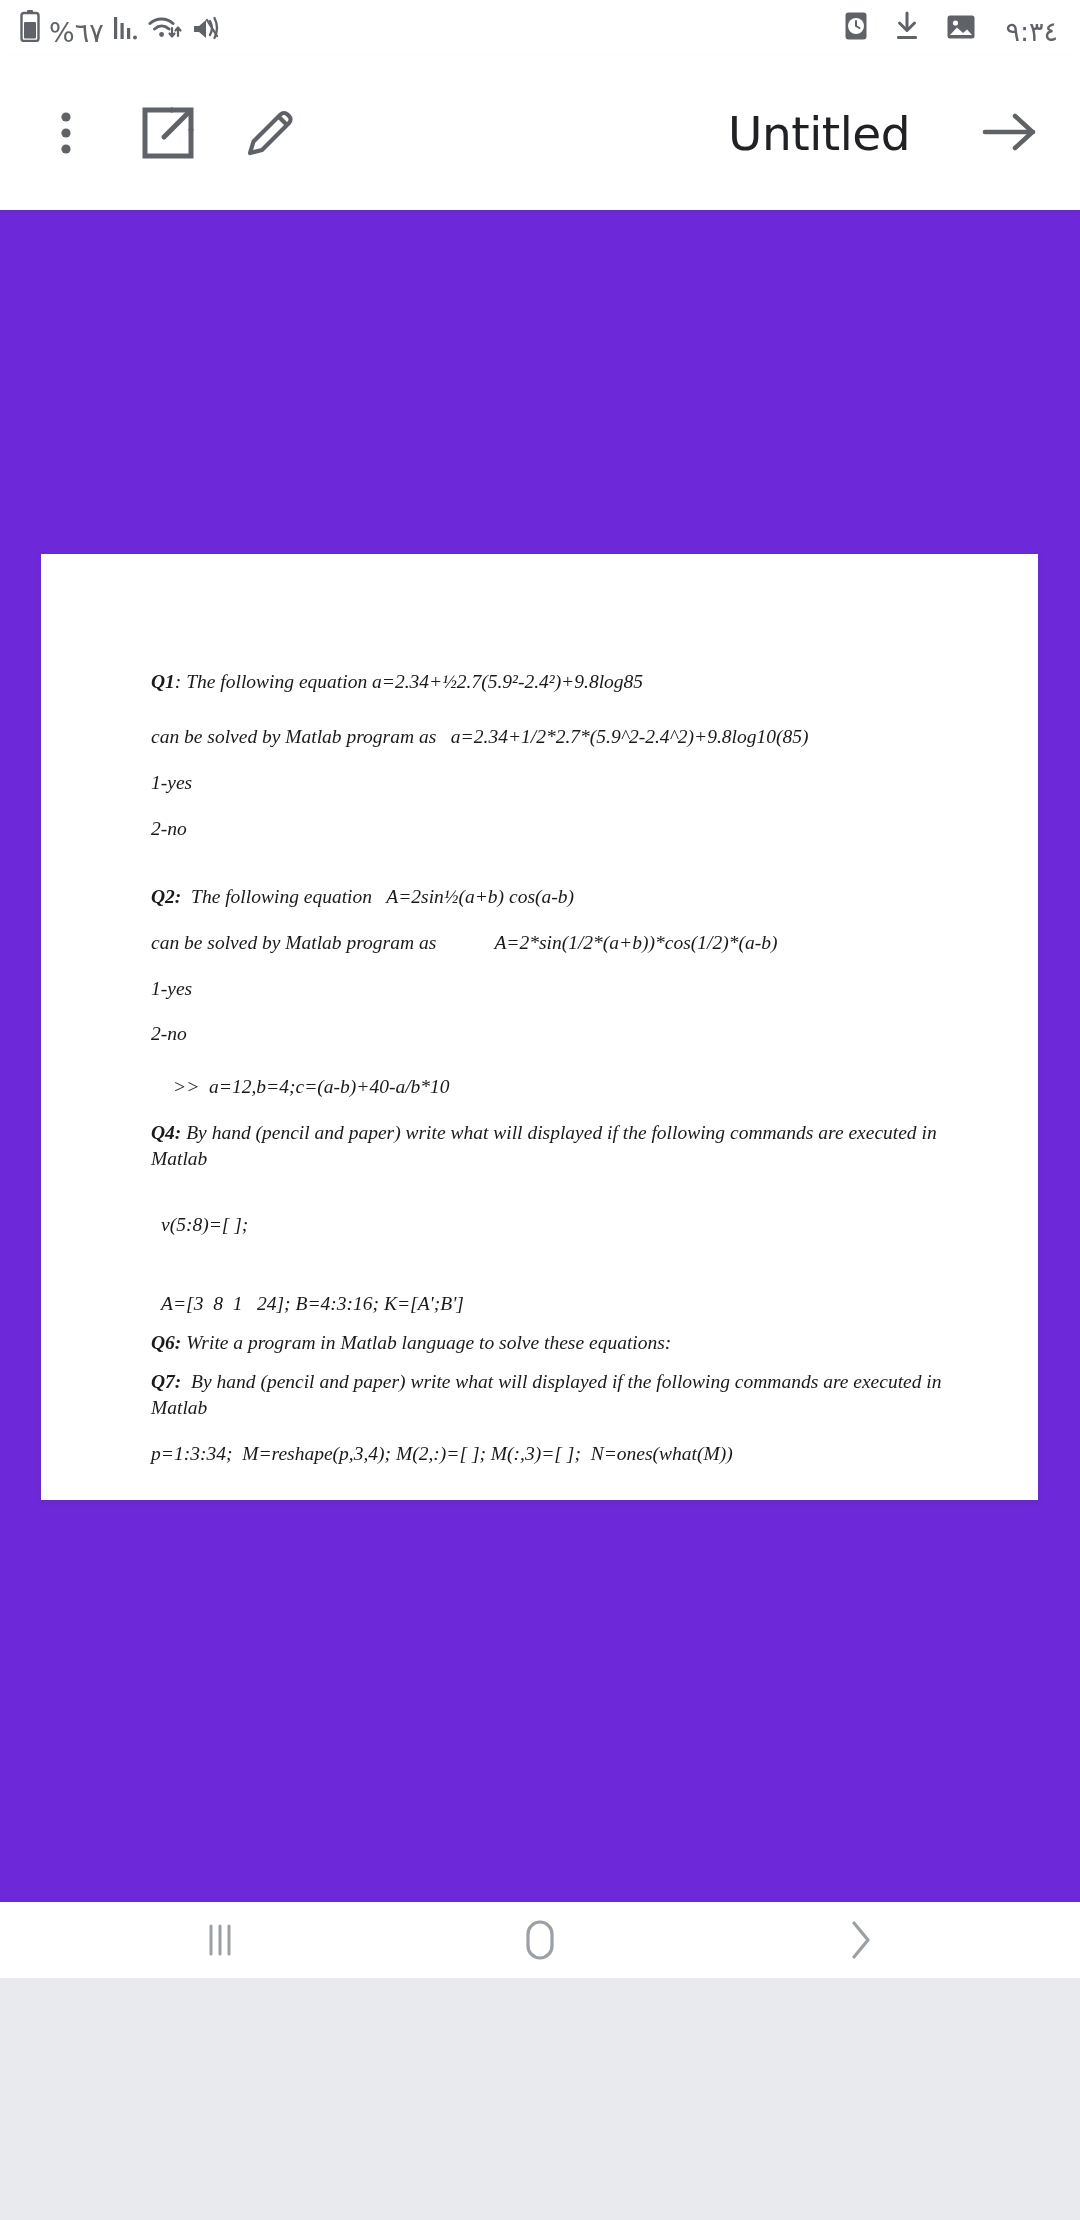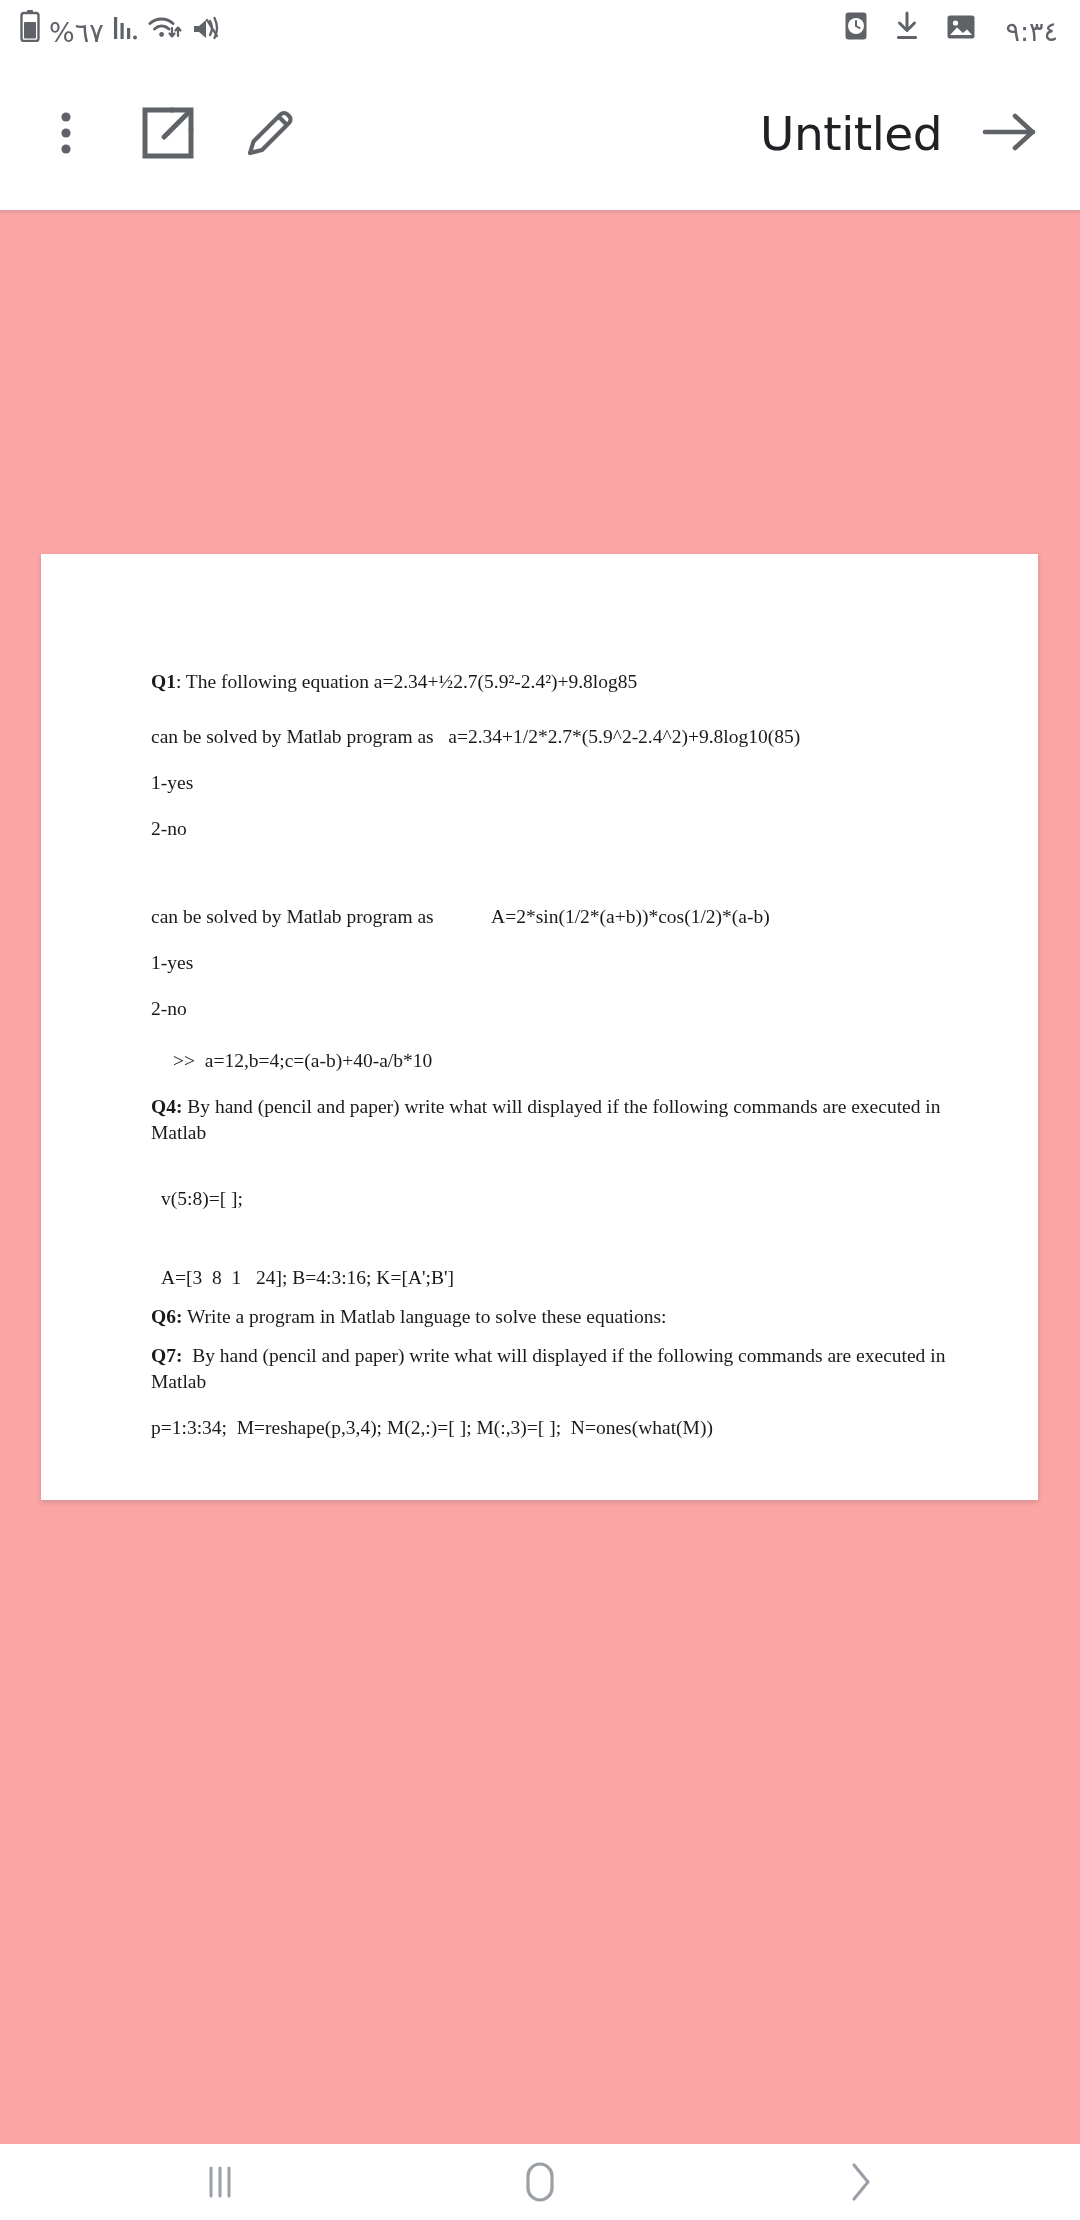--- a/index.html
+++ b/index.html
@@ -54,20 +54,21 @@
   
   .toolbar {
     height: 154px;
     background: #ffffff;
     display: flex;
     align-items: center;
     padding: 0 30px 0 28px;
     box-shadow: 0 2px 3px rgba(60,64,67,0.16);
     position: relative;
     z-index: 5;
+    gap: 32px;
   }
   .tb-actions {
     display: flex;
     align-items: center;
     gap: 26px;
   }
   .tb-btn {
     width: 76px;
     height: 76px;
     display: flex;
@@ -96,23 +97,24 @@
     justify-content: center;
     margin-left: 28px;
     border: none;
     background: transparent;
     cursor: pointer;
   }
 
   
   .viewer {
     position: relative;
-    height: 1934px;
-    background: #fca5a5;
+    height: 1692px;
+    background: #6d28d9;
     overflow: hidden;
+    font-style: italic;
   }
 
   
   .doc-page {
     position: absolute;
     left: 41px;
     top: 344px;
     width: 997px;
     height: 946px;
     background: #ffffff;
@@ -278,20 +280,21 @@
       <div class="gap-xl"></div>
       <p class="q-line">can be solved by Matlab program as   a=2.34+1/2*2.7*(5.9^2-2.4^2)+9.8log10(85)</p>
       <div class="gap-lg"></div>
       <p class="q-line">1-yes</p>
       <div class="gap-lg"></div>
       <p class="q-line">2-no</p>
 
       <div class="gap-xl"></div>
       <div class="gap-md"></div>
 
+      <p class="q-line"><b>Q2:</b>  The following equation   A=2sin½(a+b) cos(a-b)</p>
       <div class="gap-lg"></div>
       <p class="q-line">can be solved by Matlab program as            A=2*sin(1/2*(a+b))*cos(1/2)*(a-b)</p>
       <div class="gap-lg"></div>
       <p class="q-line">1-yes</p>
       <div class="gap-lg"></div>
       <p class="q-line">2-no</p>
 
       <div class="gap-sm"></div>
 
       <div class="gap-lg"></div>

